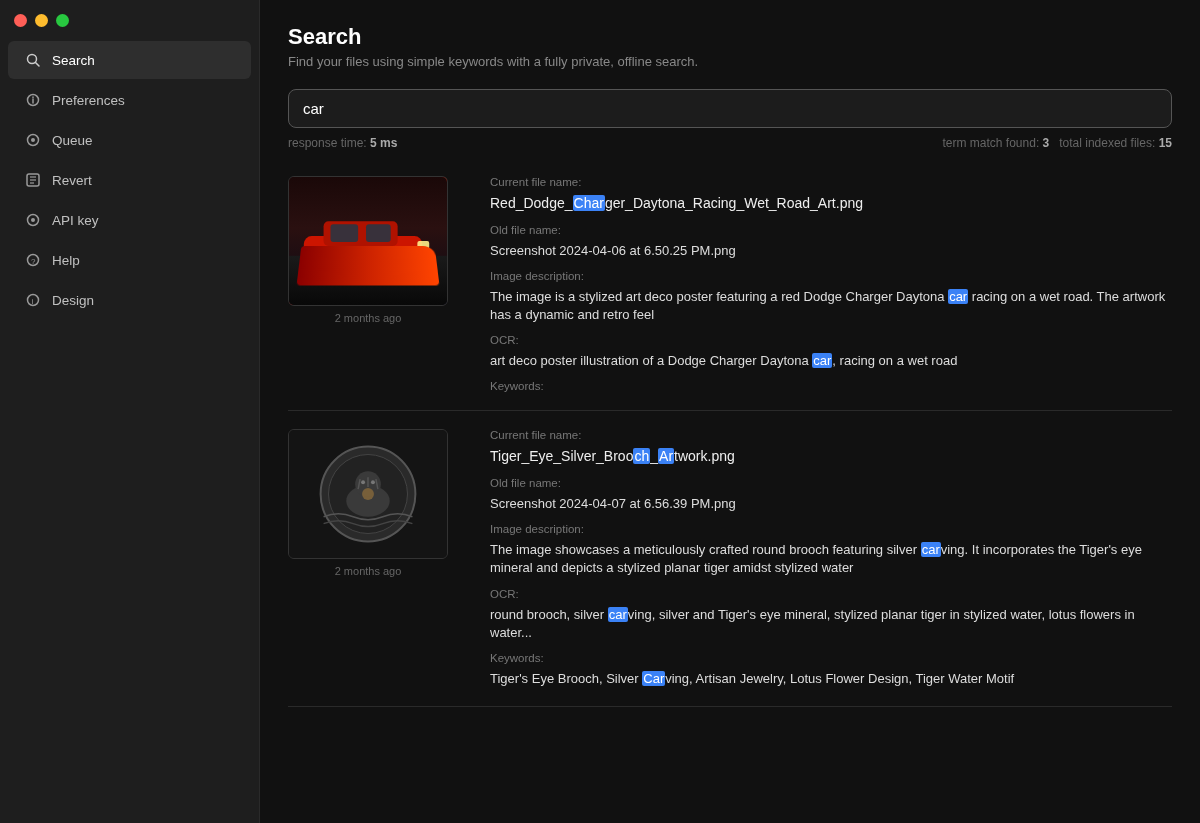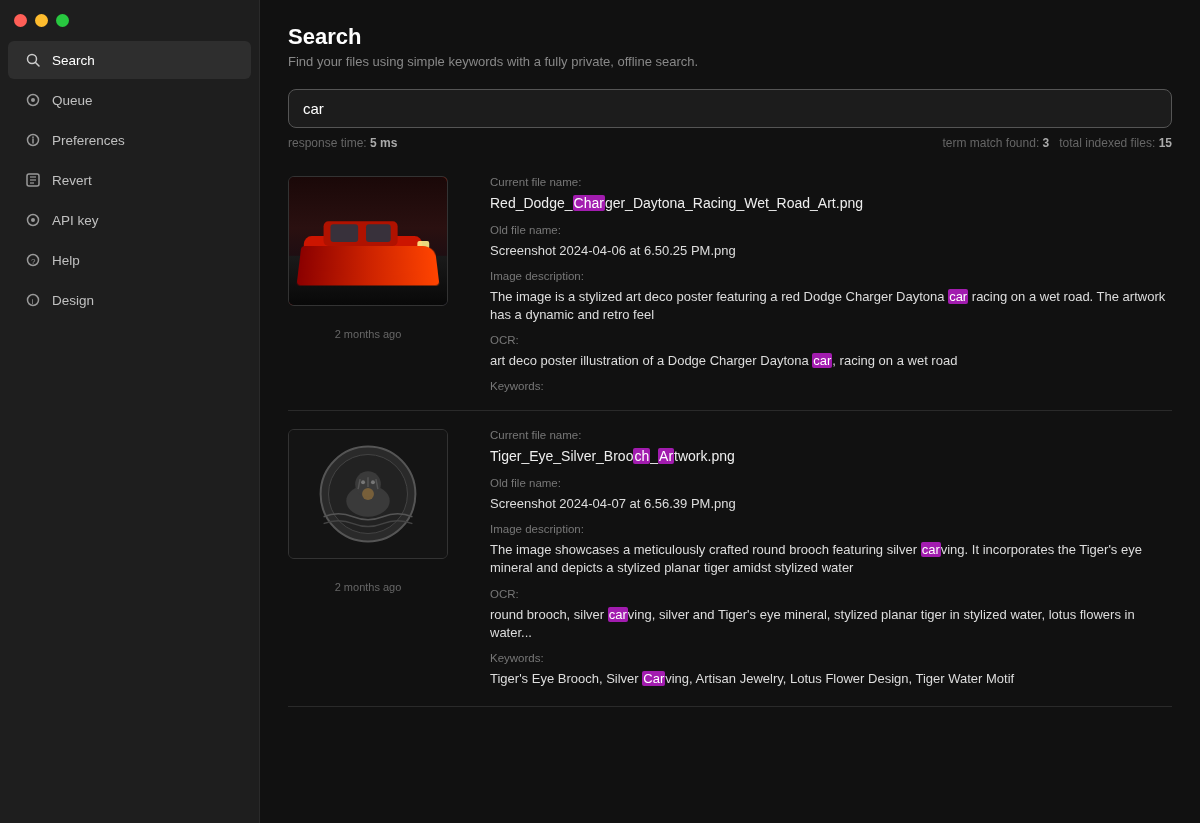--- a/index.html
+++ b/index.html
@@ -135,21 +135,21 @@
       display: flex;
       gap: 18px;
       padding: 18px 0;
       border-bottom: 1px solid #2a2a2a;
     }
 
     .thumb-container {
       display: flex;
       flex-direction: column;
       align-items: center;
-      gap: 22px;
+      gap: 6px;
       flex-shrink: 0;
       width: 160px;
     }
     .thumb {
       width: 160px;
       height: 130px;
       border-radius: 6px;
       background: #2a2a2a;
       display: flex;
       align-items: center;
@@ -200,21 +200,21 @@
       color: #dddddd;
       line-height: 1.4;
     }
     .info-value.filename {
       font-size: 14px;
       font-weight: 500;
       color: #eeeeee;
     }
 
     .highlight {
-      background: #a21caf;
+      background: #3b82f6;
       color: #ffffff;
       border-radius: 2px;
       padding: 0 1px;
     }
   </style>
 </head>
 <body>
 
 <div class="traffic-lights">
   <div class="traffic-light tl-red"></div>
@@ -230,35 +230,35 @@
         <line x1="9.5" y1="9.5" x2="13" y2="13" stroke="#ccc" stroke-width="1.5" stroke-linecap="round"></line>
       </svg>
     </span>
     <span>Search</span>
   </div>
 
   <div class="sidebar-item">
     <span class="sidebar-icon">
       <svg width="14" height="14" viewBox="0 0 14 14" fill="none">
         <circle cx="7" cy="7" r="5.5" stroke="#999" stroke-width="1.5"></circle>
-        <circle cx="7" cy="7" r="2" fill="#999"></circle>
-      </svg>
-    </span>
-    <span>Queue</span>
-  </div>
-
-  <div class="sidebar-item">
-    <span class="sidebar-icon">
-      <svg width="14" height="14" viewBox="0 0 14 14" fill="none">
-        <circle cx="7" cy="7" r="5.5" stroke="#999" stroke-width="1.5"></circle>
         <line x1="7" y1="4" x2="7" y2="4.5" stroke="#999" stroke-width="1.5" stroke-linecap="round"></line>
         <line x1="7" y1="6" x2="7" y2="10" stroke="#999" stroke-width="1.5" stroke-linecap="round"></line>
       </svg>
     </span>
     <span>Preferences</span>
+  </div>
+
+  <div class="sidebar-item">
+    <span class="sidebar-icon">
+      <svg width="14" height="14" viewBox="0 0 14 14" fill="none">
+        <circle cx="7" cy="7" r="5.5" stroke="#999" stroke-width="1.5"></circle>
+        <circle cx="7" cy="7" r="2" fill="#999"></circle>
+      </svg>
+    </span>
+    <span>Queue</span>
   </div>
 
   <div class="sidebar-item">
     <span class="sidebar-icon">
       <svg width="14" height="14" viewBox="0 0 14 14" fill="none">
         <rect x="1" y="1" width="12" height="12" rx="2" stroke="#999" stroke-width="1.5"></rect>
         <line x1="4" y1="4" x2="10" y2="4" stroke="#999" stroke-width="1.2"></line>
         <line x1="4" y1="7" x2="10" y2="7" stroke="#999" stroke-width="1.2"></line>
         <line x1="4" y1="10" x2="8" y2="10" stroke="#999" stroke-width="1.2"></line>
       </svg>

